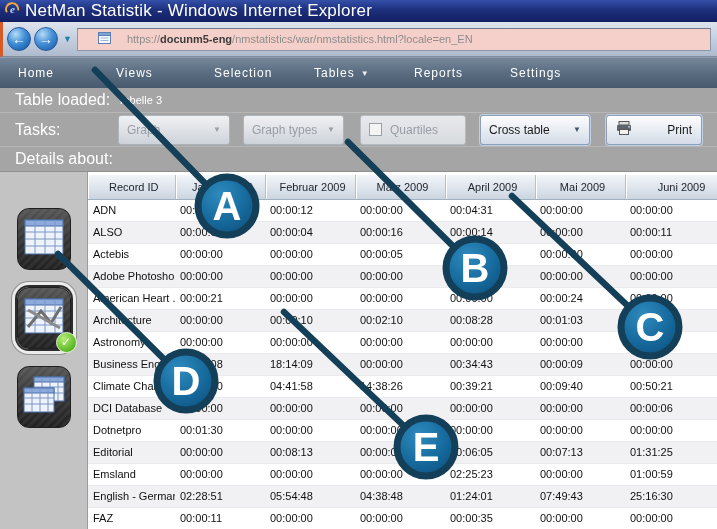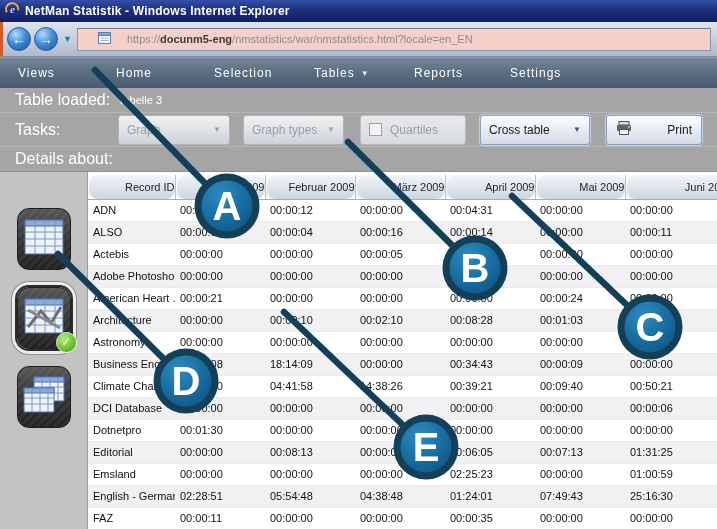--- a/index.html
+++ b/index.html
@@ -3,21 +3,21 @@
 <meta charset="utf-8">
 <style>
   * { margin:0; padding:0; box-sizing:border-box; }
   html,body { width:717px; height:529px; }
   body { font-family:"Liberation Sans","DejaVu Sans",sans-serif; position:relative; overflow:hidden; background:#a5a5a5; }
   .window { position:absolute; inset:0; display:flex; flex-direction:column; }
 
   
   .titlebar { height:22px; background:linear-gradient(180deg,#3450a8 0%,#1d2f7c 45%,#121f63 100%);
     display:flex; align-items:center; padding-left:5px; gap:5px; flex:0 0 auto; }
-  .titlebar .title { color:#fff; font-size:12px; font-weight:bold; letter-spacing:0.2px; }
+  .titlebar .title { color:#fff; font-size:17px; font-weight:normal; letter-spacing:0.2px; }
 
   
   .addressbar { height:35px; background:linear-gradient(180deg,#dde4ee 0%,#c3cddd 55%,#aebbcd 100%);
     display:flex; align-items:center; padding:0 6px 0 4px; gap:3px; border-bottom:1px solid #7d8c9e;
     border-left:3px solid #d45a26; flex:0 0 auto; }
   .navbtn { width:24px; height:24px; border-radius:50%;
     background:radial-gradient(circle at 35% 28%,#b5dcf5 0%,#3f8ed8 45%,#0f4f9e 100%);
     border:1px solid #26569a; color:#fff; font-size:14px; font-weight:bold; line-height:22px; text-align:center; }
   .navbtn.fwd { opacity:.95; }
   .addr-drop { color:#1d7fae; font-size:9px; margin:0 2px; }
@@ -69,23 +69,23 @@
     background:repeating-linear-gradient(135deg,rgba(255,255,255,.05) 0 3px,rgba(0,0,0,0) 3px 6px),
       linear-gradient(180deg,#555 0%,#333 55%,#222 100%);
     display:flex; align-items:center; justify-content:center; }
   .viewbtn.selected { box-shadow:0 0 0 2px #2c2c2c,0 0 0 5px #ececec,0 0 0 6px #8f8f8f; }
   .check-badge { position:absolute; right:-7px; bottom:-5px; width:21px; height:21px; border-radius:50%;
     background:radial-gradient(circle at 35% 30%,#b8ed7a 0%,#6cc433 55%,#3e9a14 100%);
     border:1px solid #e9f7db; color:#fff; font-size:12px; font-weight:bold; line-height:19px; text-align:center; }
 
   .tablewrap { flex:1; background:#fff; padding-top:3px; overflow:hidden; }
   table { border-collapse:collapse; table-layout:fixed; width:629px; font-size:11px; }
-  th { height:24px; text-align:right; padding-left:5px; font-weight:normal; color:#23262e;
+  th { height:24px; text-align:center; padding-left:5px; font-weight:normal; color:#23262e;
     background:linear-gradient(180deg,#f2f5f9 0%,#dbe2ea 60%,#cbd5e0 100%);
-    border-right:1px solid #b7c0cb; border-bottom:1px solid #9fb0c0; box-shadow:inset 1px 0 0 #fff;border-radius:9px; }
+    border-right:1px solid #b7c0cb; border-bottom:1px solid #9fb0c0; box-shadow:inset 1px 0 0 #fff; }
   th:nth-child(1){ width:87px; } th:nth-child(n+2){ width:90px; } th:last-child{ width:108px; }
   td { height:22px; padding-left:5px; color:#101010; border-bottom:1px solid #ebebed; white-space:nowrap; overflow:hidden; }
   tr.alt td { background:#f1f1f3; }
 
   
   #callout-svg { position:absolute; inset:0; width:717px; height:529px; pointer-events:none; z-index:50; }
   .callout-line { stroke:#143f58; stroke-width:6.5; stroke-linecap:round; }
   .callout-circle { fill:url(#cgrad); stroke:#143f58; stroke-width:7; }
   .callout-letter { fill:#fff; font-size:40px; font-weight:bold; text-anchor:middle;
     font-family:"Liberation Sans","DejaVu Sans",sans-serif; }
@@ -119,24 +119,24 @@
           <line x1="2.5" y1="6" x2="10.5" y2="6" stroke="#9db6d8"></line>
           <line x1="2.5" y1="8.5" x2="10.5" y2="8.5" stroke="#9db6d8"></line>
         </svg>
       </span>
       <span class="urltext"><span>https://</span><b>docunm5-eng</b><span>/nmstatistics/war/nmstatistics.html?locale=en_EN</span></span>
     </div>
   </div>
 
   <div class="navbar">
     <div class="navitem">
+        <span>Home</span>
+      </div>
+    <div class="navitem">
         <span>Views</span>
-      </div>
-    <div class="navitem">
-        <span>Home</span>
       </div>
     <div class="navitem">
         <span>Selection</span>
       </div>
     <div class="navitem">
         <span>Tables</span>
         <span class="navarrow">▼</span>
       </div>
     <div class="navitem">
         <span>Reports</span>

